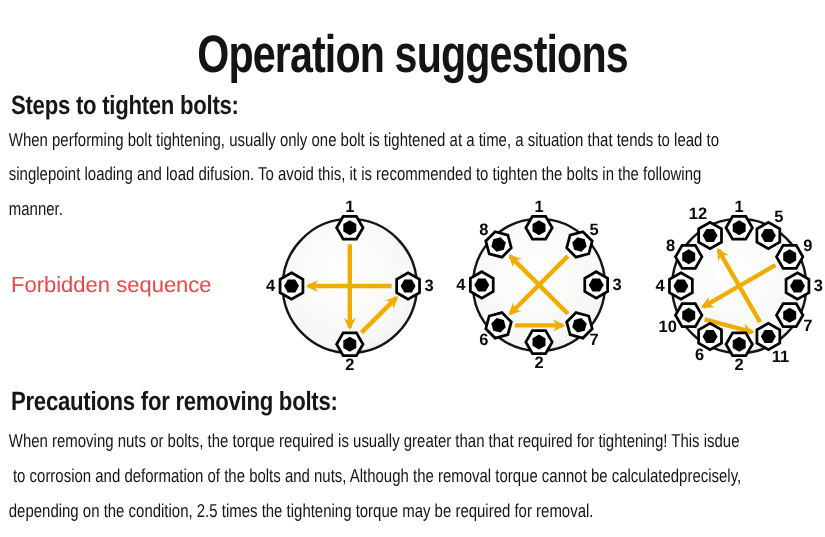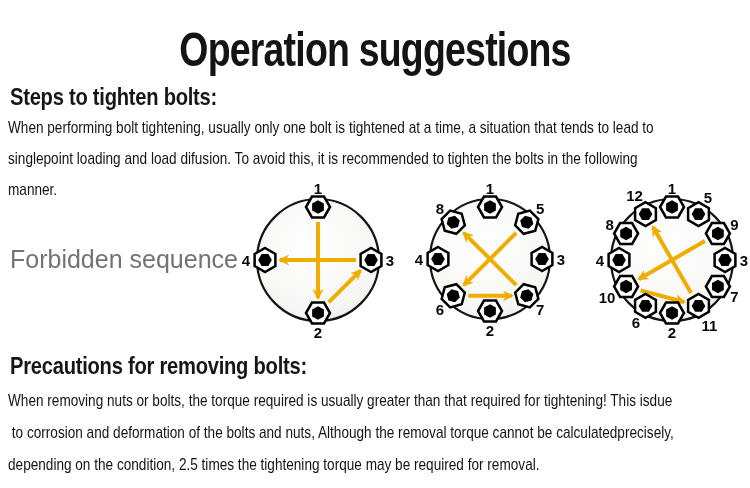--- a/index.html
+++ b/index.html
@@ -11,22 +11,22 @@
   .h-sec{position:absolute;left:10px;margin:0;font-size:24px;font-weight:600;
          letter-spacing:-0.3px;line-height:30px;color:#161616;
          transform:scaleX(0.84);transform-origin:0 50%;white-space:nowrap;}
   .h-steps{top:82px;}
   .h-prec{top:351px;}
   .para{position:absolute;left:8px;width:940px;font-size:17px;color:#141414;
         transform:scaleX(0.8);transform-origin:0 0;}
   .para .pline{white-space:pre;}
   .p1{top:112px;line-height:31px;}
   .p2{top:385px;line-height:32px;}
-  .forbidden{position:absolute;left:10px;top:244px;font-size:25px;font-weight:400;
-             color:#737373;letter-spacing:0;line-height:30px;white-space:nowrap;}
+  .forbidden{position:absolute;left:10px;top:244px;font-size:20px;font-weight:400;
+             color:#ef4444;letter-spacing:0;line-height:30px;white-space:nowrap;}
   .diagram{position:absolute;width:170px;height:172px;}
   #diagram-0{left:233px;top:174px;}
   #diagram-1{left:405px;top:173px;}
   #diagram-2{left:587px;top:174px;}
   .smudge{position:absolute;left:298px;top:484px;width:175px;height:4px;
           background:radial-gradient(ellipse at center,rgba(246,160,130,0.55),rgba(255,255,255,0) 72%);
           filter:blur(1px);}
   .defs-holder{position:absolute;width:0;height:0;overflow:hidden;}
 </style>
 </head>

